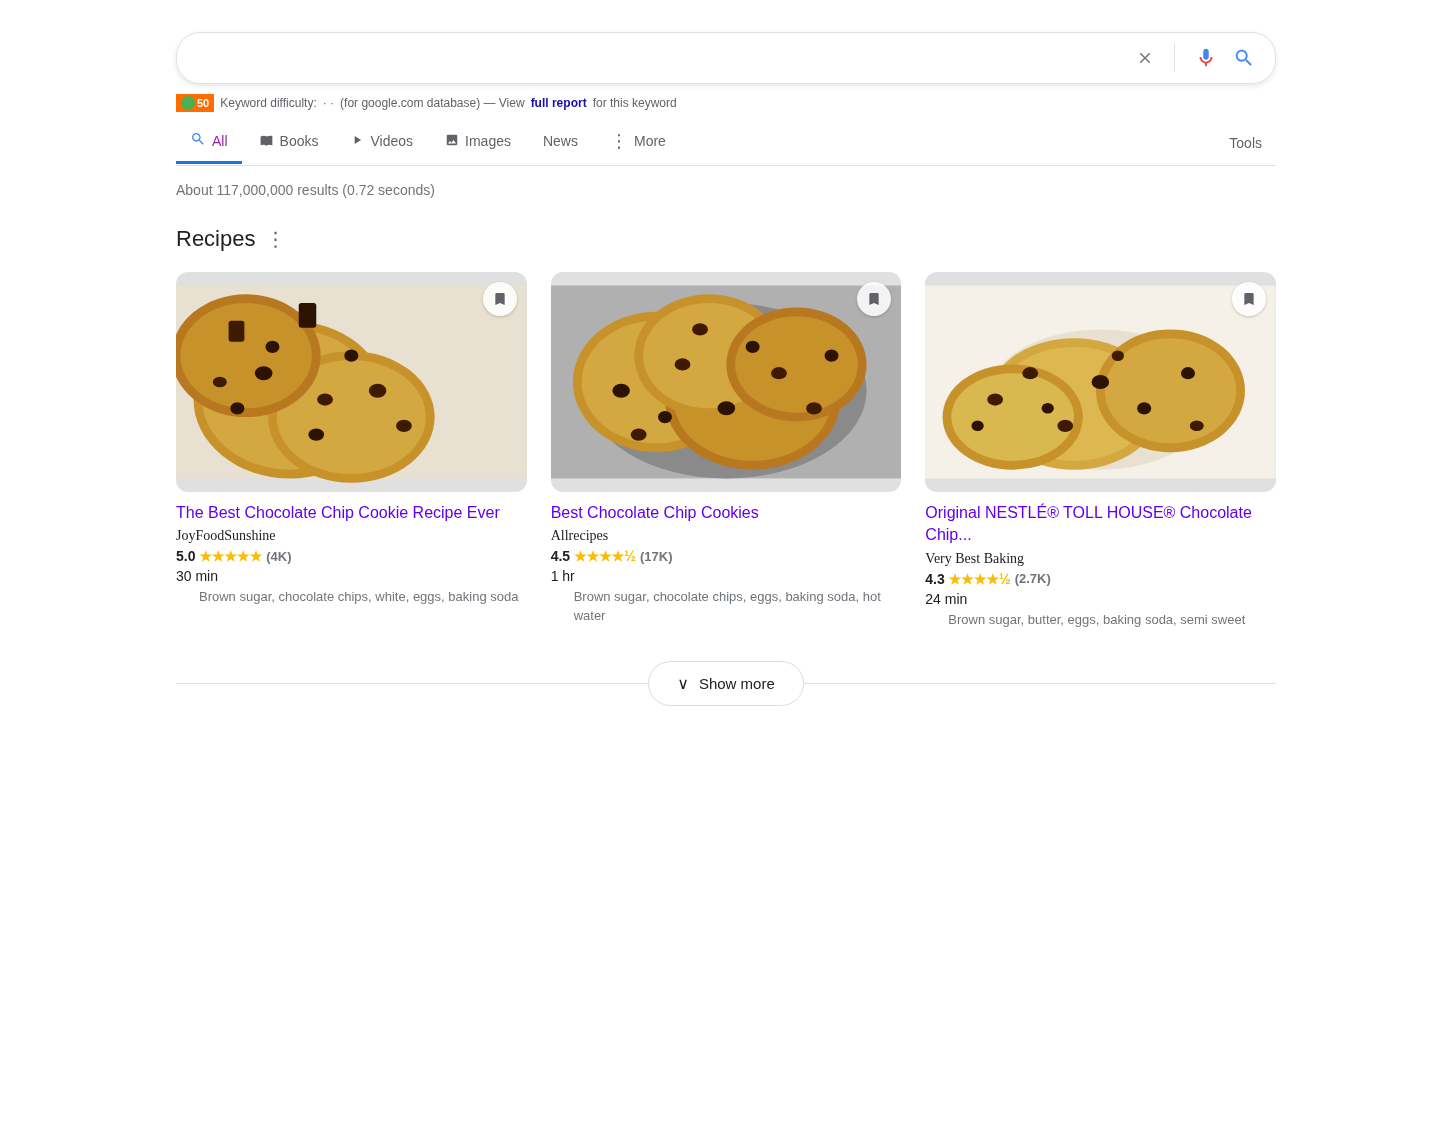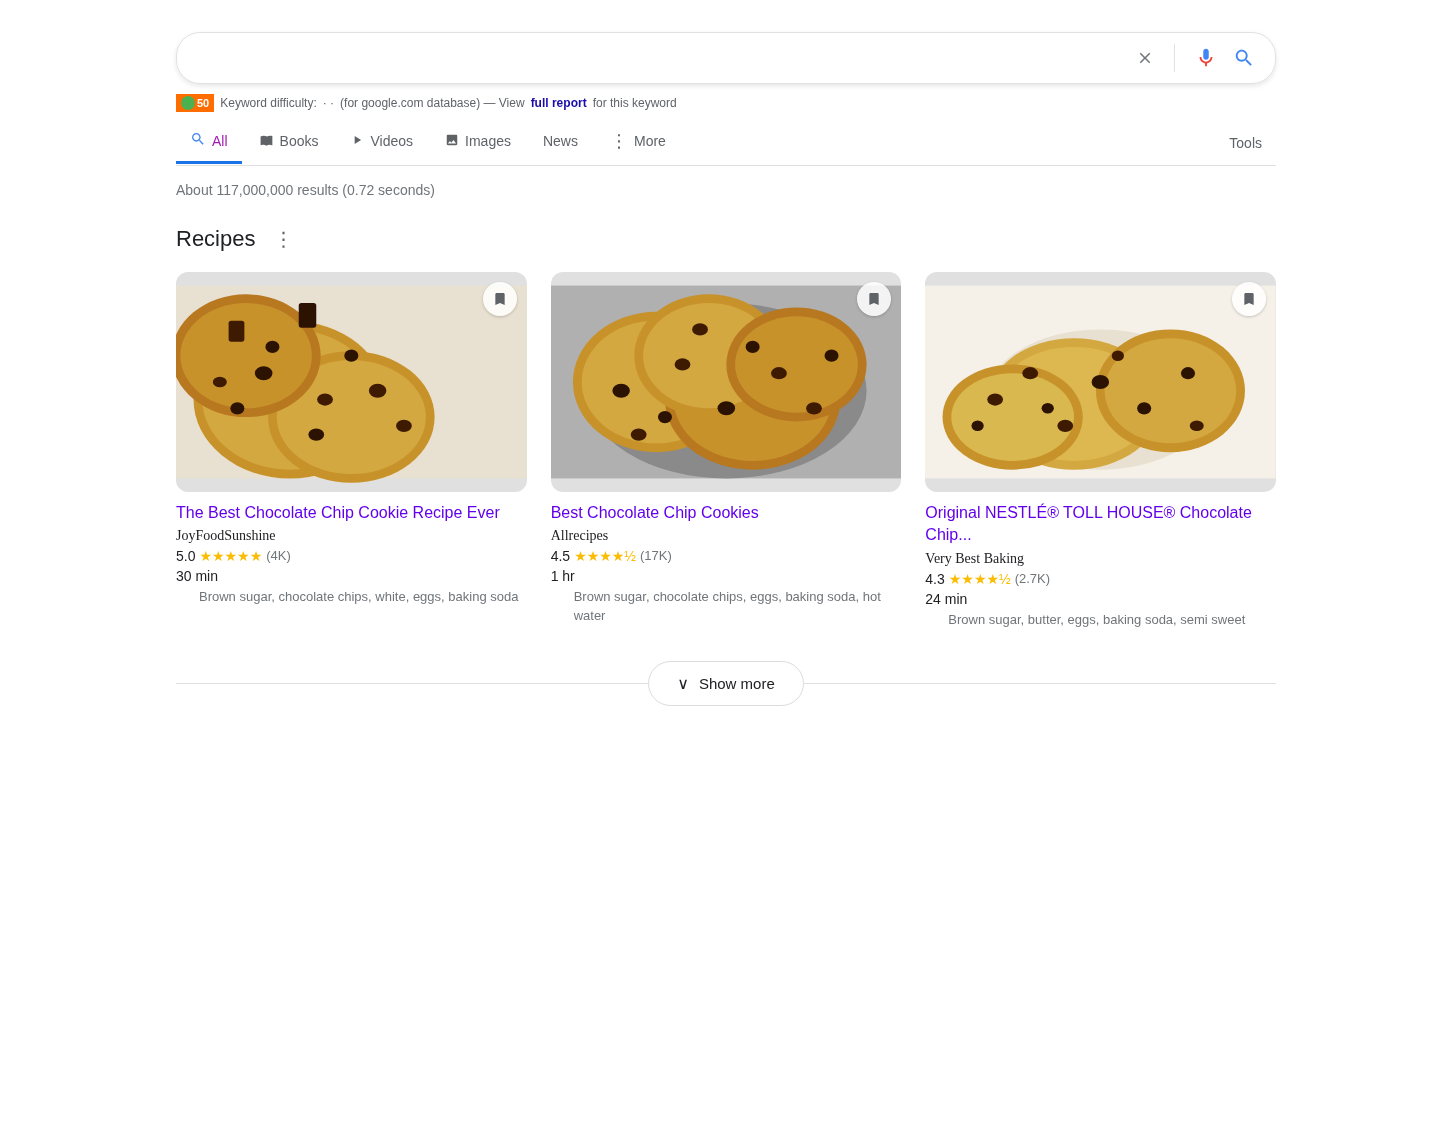--- a/index.html
+++ b/index.html
@@ -129,21 +129,21 @@
     }
 
     
     .recipes-section {
       max-width: 1100px;
       margin: 0 auto;
     }
     .recipes-header {
       display: flex;
       align-items: center;
-      gap: 18px;
+      gap: 10px;
       margin-bottom: 20px;
       margin-top: 28px;
     }
     .recipes-title {
       font-size: 22px;
       font-weight: 500;
       color: #202124;
     }
     .three-dots {
       color: #5f6368;
@@ -192,23 +192,25 @@
       line-height: 1.4;
     }
     .recipe-source {
       font-size: 14px;
       color: #202124;
       margin-bottom: 4px;
       font-family: Liberation Serif, serif;
     }
     .recipe-rating {
       display: flex;
+      align-items: center;
       gap: 4px;
       font-size: 14px;
       margin-bottom: 4px;
+      font-weight: bold;
     }
     .stars {
       color: #fbbc04;
       font-size: 14px;
     }
     .rating-count {
       color: #70757a;
       font-size: 13px;
     }
     .recipe-time {

